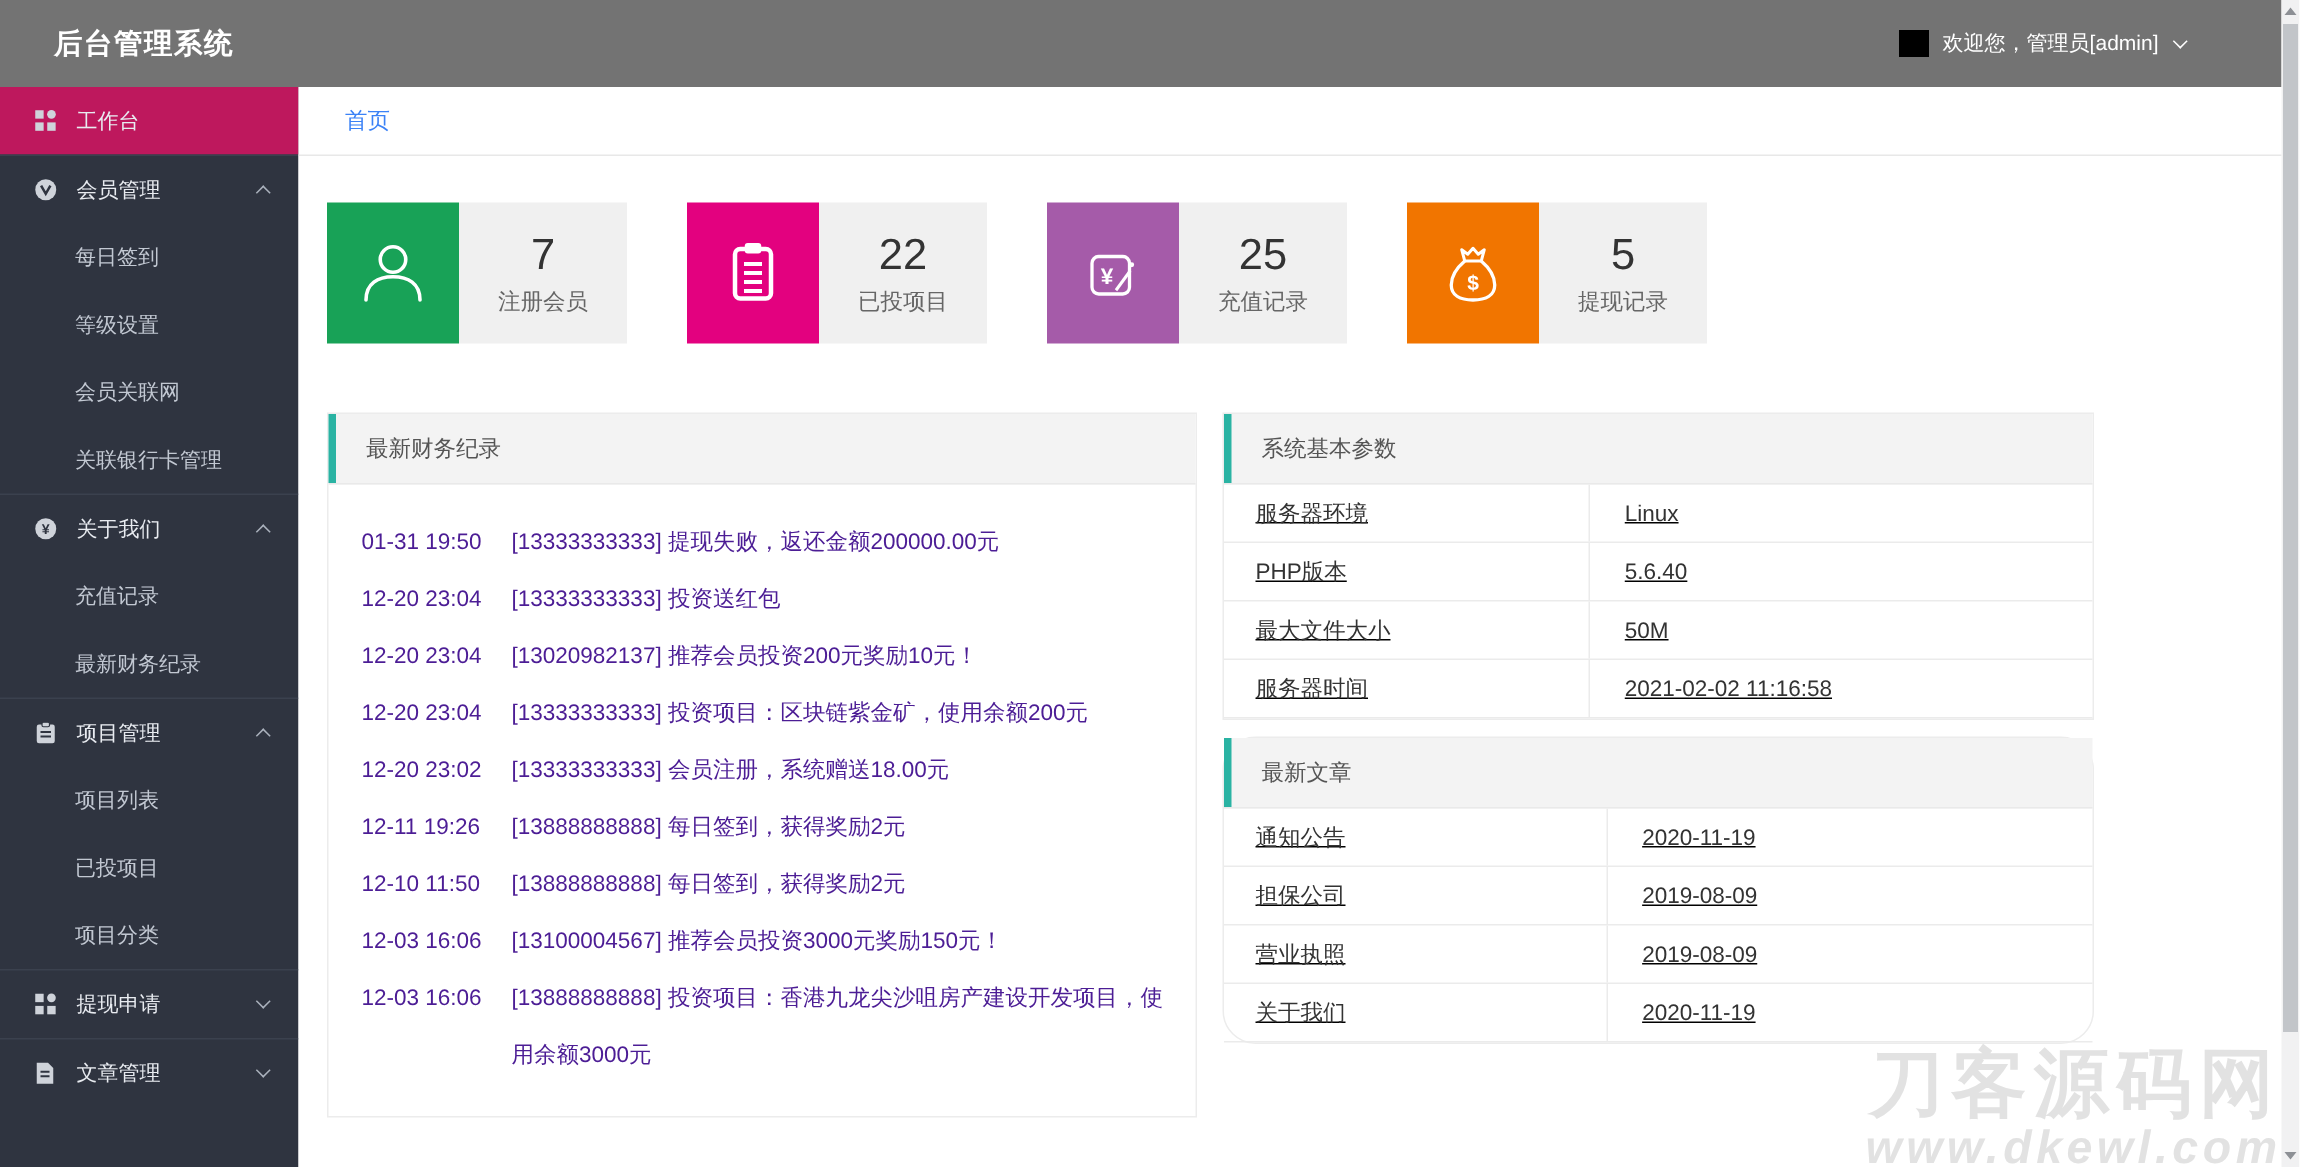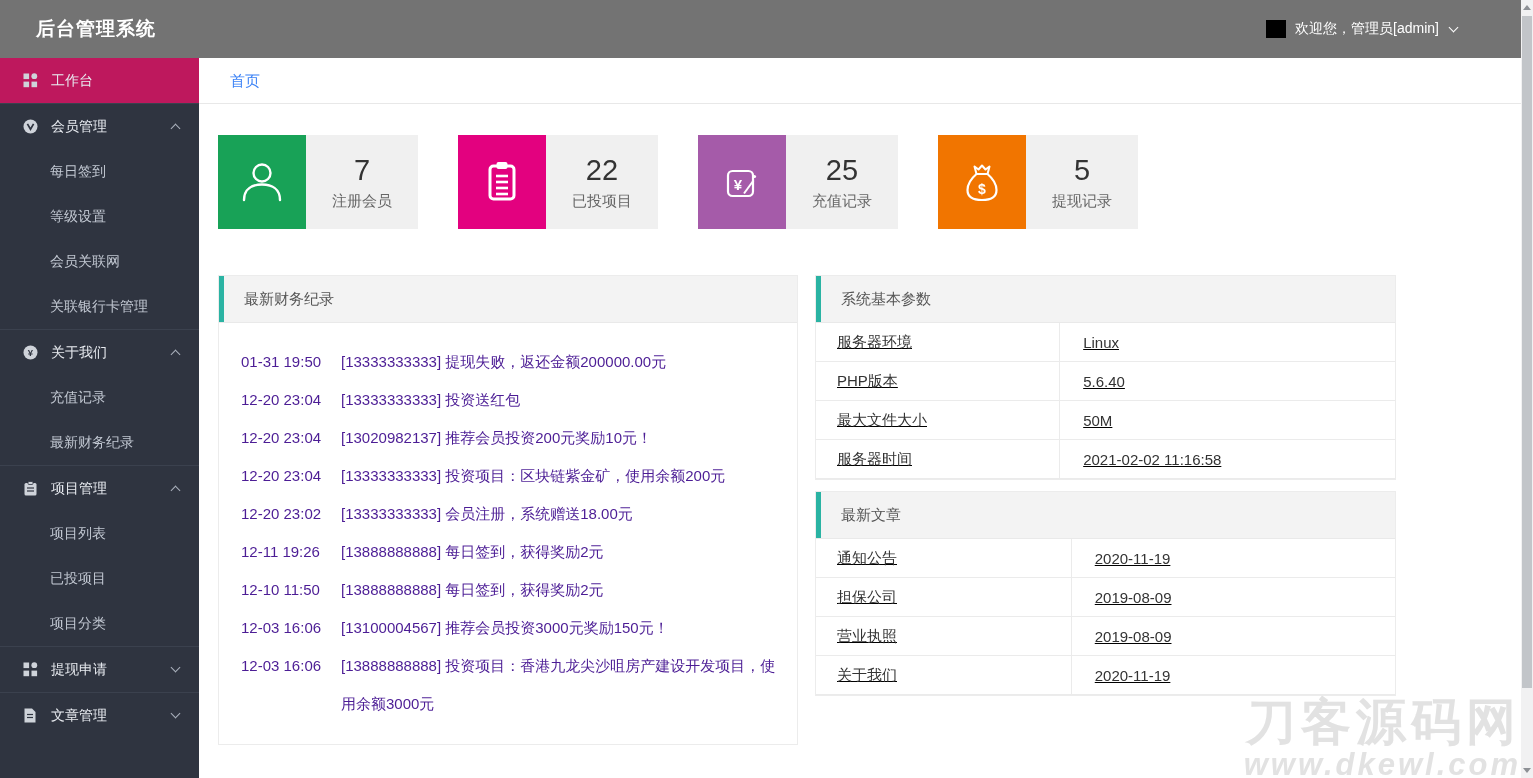--- a/index.html
+++ b/index.html
@@ -50,21 +50,21 @@
   .accent-bar { position: absolute; left: 0; top: 0; width: 5px; height: 100%; }
   .panel-header .ph-title { padding-left: 25px; }
 
   .finance-panel { position: absolute; left: 19px; top: 217px; width: 580px; height: 470px; }
   .finance-body { padding: 20px 20px 0 22px; }
   .record { display: flex; font-size: 15px; color: #4c1d95; line-height: 38px; }
   .record-time { width: 100px; flex-shrink: 0; }
   .record-text { flex: 1; }
 
   .right-col { position: absolute; left: 616px; top: 217px; width: 581px; }
-  .articles-panel { margin-top: 11px; }
+  .articles-panel { margin-top: 11px; border-radius: 22px; }
   .trow { display: flex; height: 39px; border-bottom: 1px solid #ebebeb; align-items: stretch; font-size: 15px; text-decoration: underline; }
   .trow:last-child { border-bottom: 1px solid #ebebeb; }
   .tlabel { width: 42%; padding-left: 21px; color: #333; display: flex; align-items: center; }
   .tvalue { flex: 1; border-left: 1px solid #ebebeb; padding-left: 23px; color: #333; display: flex; align-items: center; }
   .articles-panel .tlabel { width: 44%; }
 
   
   .watermark { position: absolute; right: 12px; bottom: -2px; text-align: right; color: #e2e2e2;
                font-weight: bold; z-index: 20; pointer-events: none; line-height: 1.0; }
   .wm1 { font-size: 50px; letter-spacing: 5px; }

